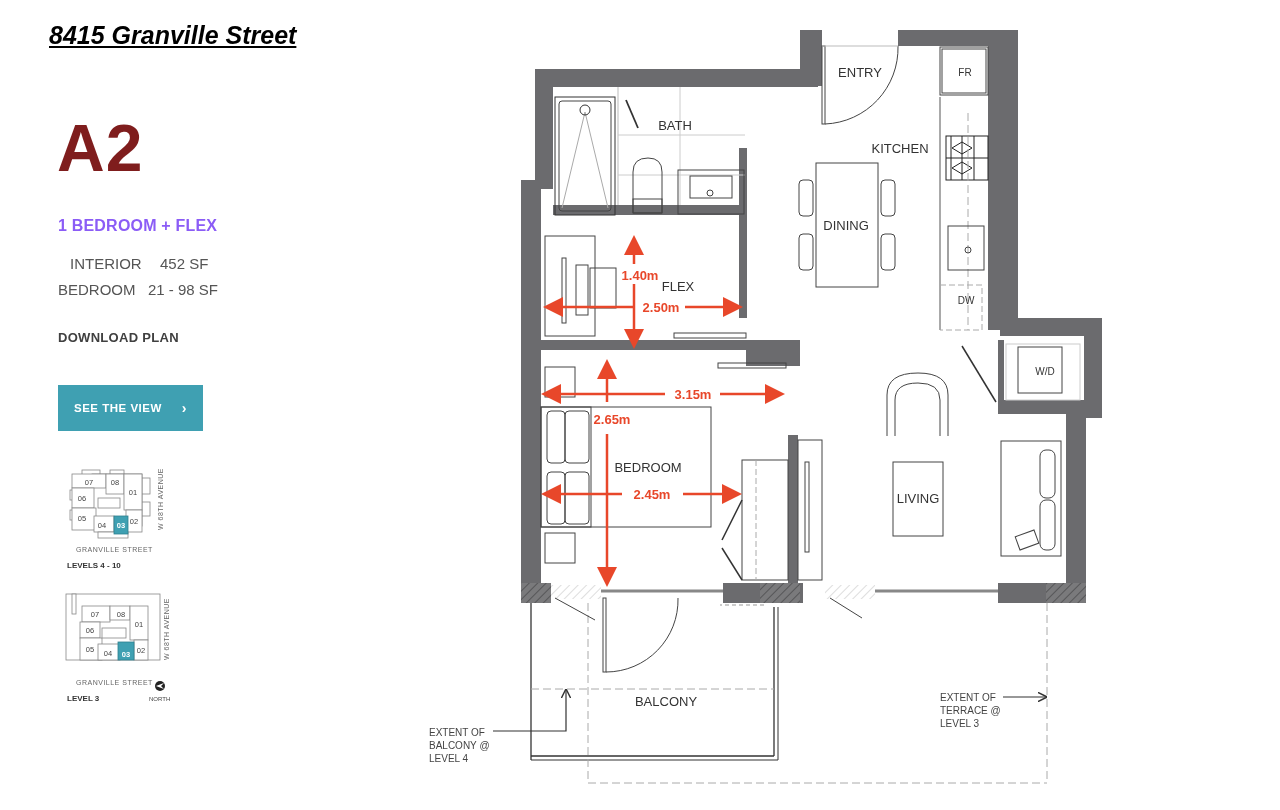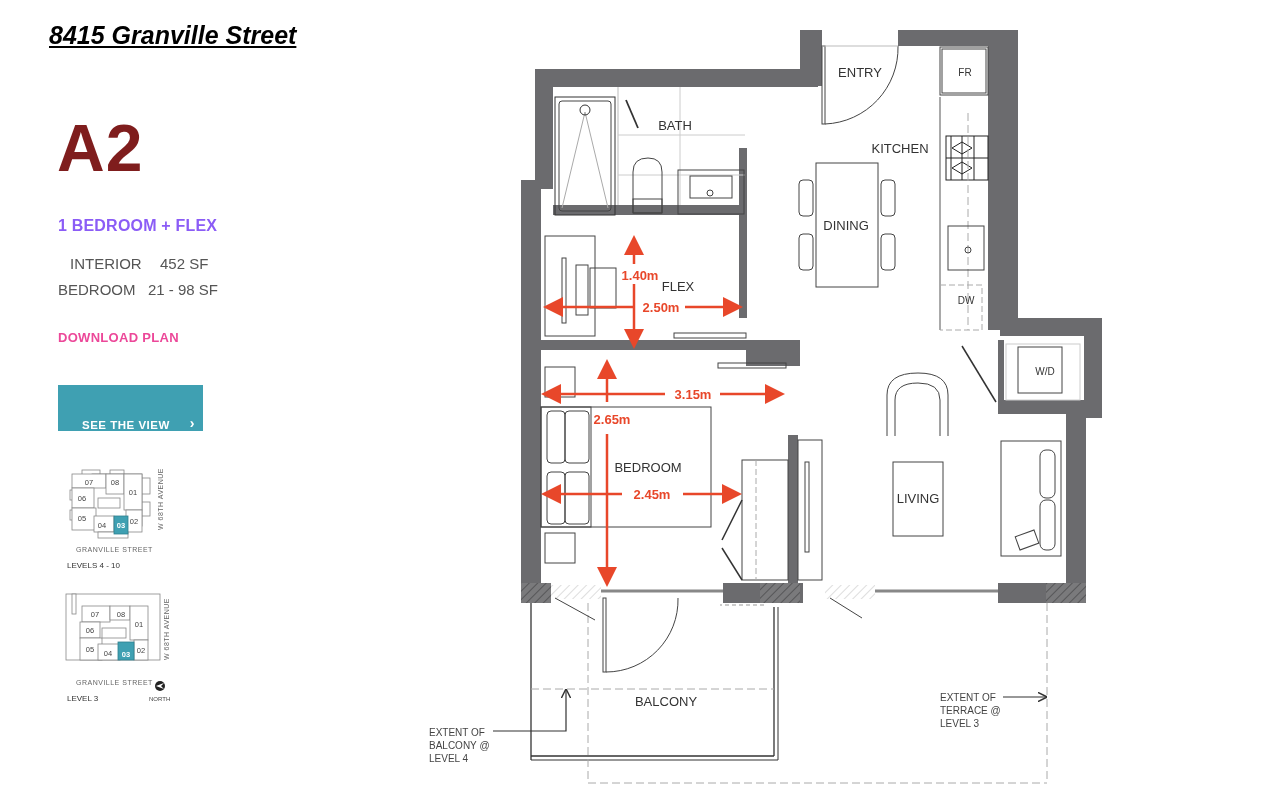--- a/index.html
+++ b/index.html
@@ -5,29 +5,29 @@
   html, body { margin: 0; padding: 0; background: #ffffff; }
   body { width: 1280px; height: 810px; position: relative; overflow: hidden; font-family: "Liberation Sans", sans-serif; color: #3a3a3a; }
   .addr { position: absolute; left: 49px; top: 20px; font-family: "Liberation Sans", sans-serif; font-weight: bold; font-style: italic; font-size: 25px; line-height: 30px; color: #000; }
   .addr div { text-decoration: underline; text-decoration-thickness: 2px; text-underline-offset: 2px; }
   .plan-code { position: absolute; left: 57px; top: 112px; font-family: "Liberation Sans", sans-serif; font-weight: bold; font-size: 66px; line-height: 72px; color: #7f1d1d; letter-spacing: 1px; }
   .unit-type { position: absolute; left: 58px; top: 217px; font-size: 16px; font-weight: bold; color: #8b5cf6; letter-spacing: 0.2px; }
   .spec { position: absolute; left: 58px; font-size: 15px; color: #555; }
   .spec .lbl { display: inline-block; width: 90px; }
   .spec.r1 { top: 255px; margin-left: 12px; }
   .spec.r2 { top: 281px; }
-  .download { position: absolute; left: 58px; top: 330px; font-size: 13px; font-weight: bold; color: #ec4899; letter-spacing: 0.3px; cursor: pointer; }
-  .view-btn { position: absolute; left: 58px; top: 385px; width: 145px; height: 46px; background: #3fa0b2; color: #fff; font-size: 11.5px; font-weight: bold; letter-spacing: 0.5px; display: flex; align-items: flex-end; cursor: pointer; box-sizing: border-box; padding-left: 24px; }
+  .download { position: absolute; left: 58px; top: 330px; font-size: 13px; font-weight: bold; color: #404040; letter-spacing: 0.3px; cursor: pointer; }
+  .view-btn { position: absolute; left: 58px; top: 385px; width: 145px; height: 46px; background: #3fa0b2; color: #fff; font-size: 11.5px; font-weight: bold; letter-spacing: 0.5px; display: flex; align-items: center; cursor: pointer; box-sizing: border-box; padding-left: 16px; }
   .view-btn .chev { margin-left: 20px; font-size: 14px; }
   .keyplan { position: absolute; left: 62px; }
   .keyplan.k1 { top: 464px; }
   .keyplan.k2 { top: 590px; }
   .kp-street { position: absolute; font-size: 7px; color: #666; letter-spacing: 0.5px; white-space: nowrap; }
   .kp-ave { position: absolute; font-size: 7px; color: #666; letter-spacing: 0.5px; transform: rotate(-90deg); transform-origin: left top; white-space: nowrap; }
-  .kp-level { position: absolute; font-size: 8px; font-weight: normal; color: #333; white-space: nowrap; }
+  .kp-level { position: absolute; font-size: 8px; font-weight: bold; color: #333; white-space: nowrap; }
   .kp-north { position: absolute; font-size: 6px; color: #444; }
   svg text { font-family: "Liberation Sans", sans-serif; }
   .plan-svg { position: absolute; left: 0; top: 0; }
 </style>
 </head>
 <body>
 
 <div class="addr">
   <div>8415 Granville Street</div>
 </div>

